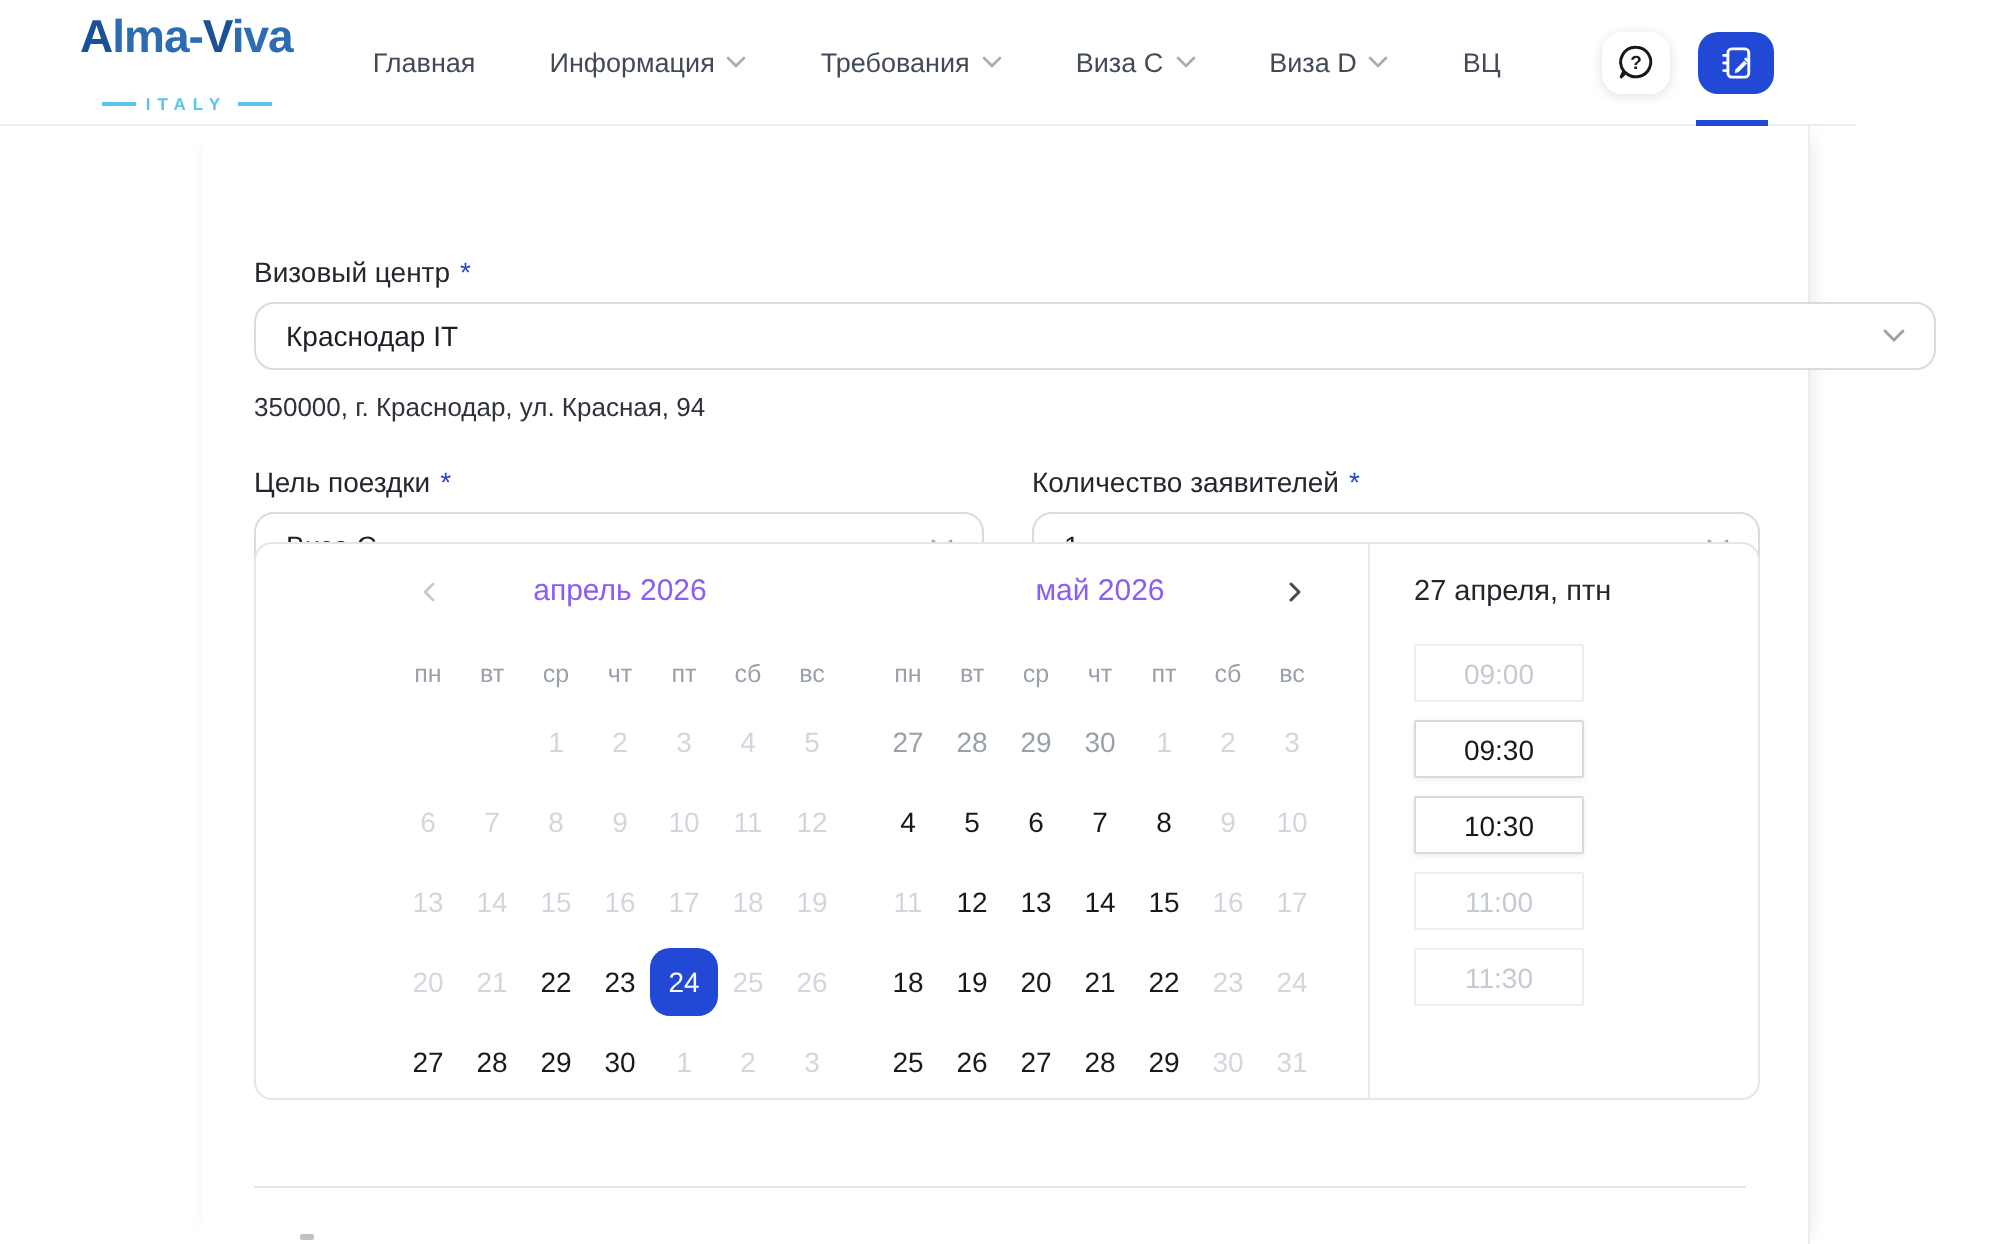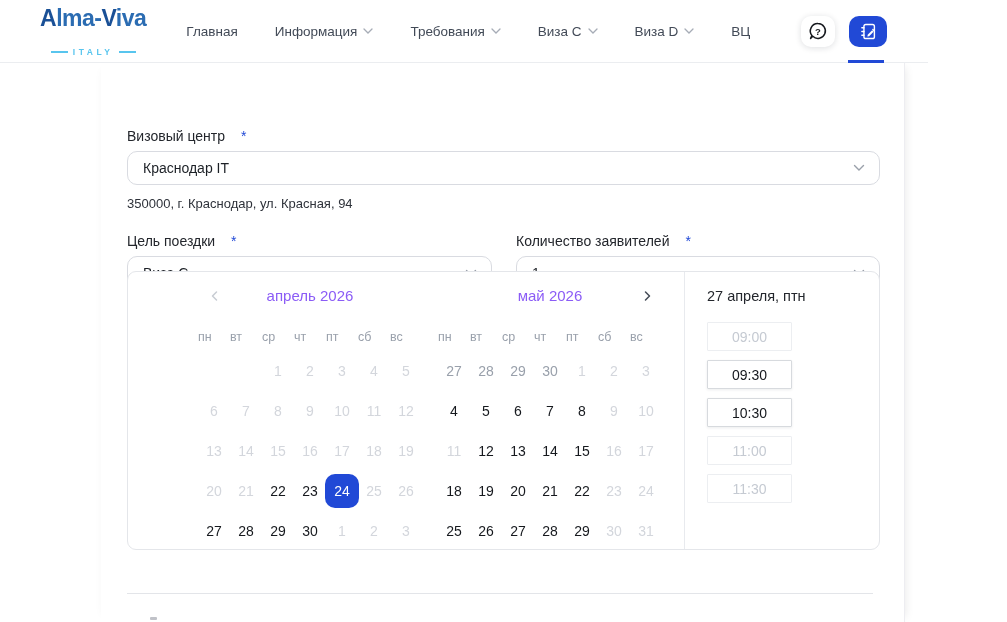--- a/index.html
+++ b/index.html
@@ -25,36 +25,36 @@
   .btn-appointment { width:38px; height:31px; border:none; border-radius:10px; background:#2149d6;
               display:flex; align-items:center; justify-content:center; cursor:pointer; }
   .nav-indicator { position:absolute; right:44px; bottom:-1px; width:36px; height:3px; background:#2149d6; }
 
   
   .content-panel { position:absolute; left:101px; top:63px; width:804px; height:559px;
                    background:#fff; border-right:1px solid #ededf1;
                    box-shadow:5px 0 9px -5px rgba(0,0,0,.10), -5px 0 9px -7px rgba(0,0,0,.05); }
   .content { position:absolute; left:26px; top:0; width:753px; }
 
-  .field-label { position:absolute; font-size:14px; color:#23262c; display:flex; gap:16px; }
+  .field-label { position:absolute; font-size:14px; color:#23262c; display:flex; gap:5px; }
   .req { color:#2149d6; }
   .select { position:absolute; height:34px; border:1px solid #d9dbe1; border-radius:10px;
             background:#fff; display:flex; align-items:center; padding:0 15px;
             font-size:14px; color:#1c2026; cursor:pointer; }
   .select .chev { position:absolute; right:14px; top:50%; transform:translateY(-50%); display:flex; }
   .address { position:absolute; font-size:13px; color:#2e323a; }
 
   
   .cal-panel { position:absolute; top:208px; left:0; width:753px; height:279px;
                border:1px solid #e4e6ea; border-radius:9px; background:#fff; overflow:hidden; }
   .cal-divider { position:absolute; left:556px; top:0; bottom:0; width:1px; background:#e8eaee; }
   .month-block { position:absolute; top:13px; width:224px; }
   .month-title { height:22px; line-height:22px; text-align:center; font-size:15px; color:#8b5cf6; margin-bottom:23px; }
   .weekday-row { display:flex; height:16px; margin-bottom:5px; }
-  .weekday { width:32px; text-align:left; font-size:12.5px; color:#9aa1ac; }
+  .weekday { width:32px; text-align:center; font-size:12.5px; color:#9aa1ac; }
   .week-row { display:flex; height:40px; }
   .day { position:relative; width:32px; height:40px; display:flex; align-items:center;
          justify-content:center; font-size:14px; color:#16191e; z-index:1; }
   .day.on { cursor:pointer; }
   .day.dis { color:#d3d6dc; }
   .day.out { color:#99a0ab; }
   .day.sel { color:#fff; cursor:pointer; }
   .day.sel::before { content:""; position:absolute; left:-1px; top:3px; width:34px; height:34px;
                      border-radius:10px; background:#2149d6; z-index:-1; }
   .cal-arrow { position:absolute; top:12px; width:24px; height:24px; display:flex; align-items:center;
@@ -146,21 +146,21 @@
   <div class="nav-indicator"></div>
 </header>
 
 <div class="content-panel">
 <main class="content">
 
   <div class="field-label" style="top:65px; left:0;">
     <span>Визовый центр</span>
         <span class="req">*</span>
   </div>
-  <div class="select" style="top:88px; left:0; width:753px;">
+  <div class="select" style="top:88px; left:0; width:841px;">
     <span>Краснодар IT</span>
     <span class="chev">
       <svg width="12" height="8" viewBox="0 0 12 8" fill="none">
             <path d="M1.5 1.5L6 6l4.5-4.5" stroke="#9aa0aa" stroke-width="1.4" stroke-linecap="round"></path>
           </svg>
     </span>
   </div>
   <div class="address" style="top:133px; left:0;">350000, г. Краснодар, ул. Красная, 94</div>
 
   <div class="field-label" style="top:107px; left:0; top:170px;">

